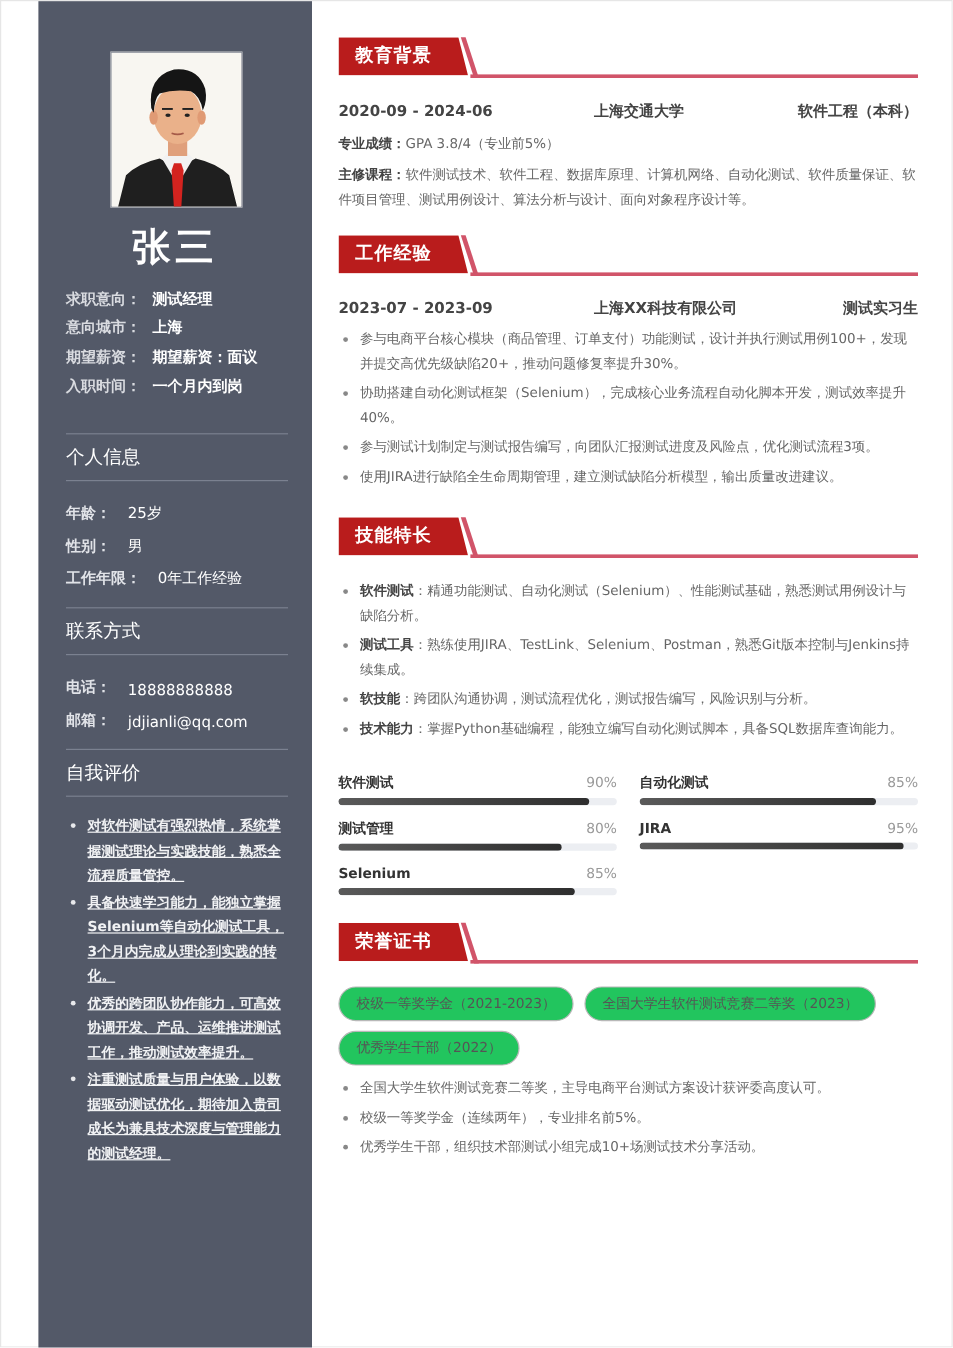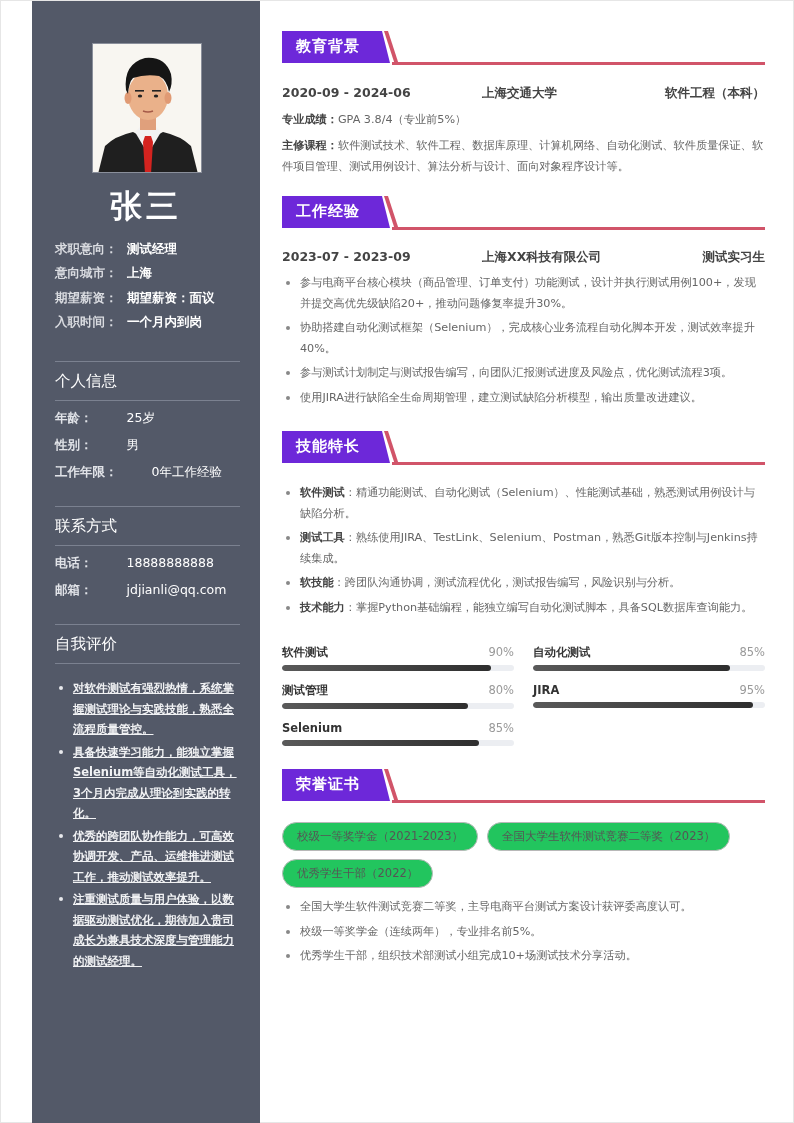--- a/index.html
+++ b/index.html
@@ -12,38 +12,38 @@
   .photo { position: absolute; left: 60px; top: 42px; width: 110px; height: 130px; background: #f7f4ef; overflow: hidden; border: 1px solid #8a8f9b; }
   .name { position: absolute; left: 0; width: 228px; top: 184px; text-align: center; font-size: 32px; font-weight: bold; letter-spacing: 4px; color: #fff; }
   .intent { position: absolute; left: 23px; top: 236px; width: 190px; }
   .intent .row { display: flex; height: 24.5px; align-items: center; font-size: 12.5px; font-weight: bold; }
   .intent .lbl { color: #d9dbe0; width: 72px; }
   .intent .val { color: #fff; }
 
   .sb-section { position: absolute; left: 23px; width: 185px; }
   .sb-divider { height: 1px; background: #7b8190; width: 185px; }
   .sb-title { font-size: 15.5px; font-weight: normal; color: #fff; padding: 9px 0 8px; }
-  .sb-row { display: flex; font-size: 12.5px; height: 27px; align-items: flex-start; gap: 20px; }
+  .sb-row { display: flex; font-size: 12.5px; height: 27px; align-items: flex-end; }
   .sb-row .lbl { font-weight: bold; color: #e1e3e8; margin-right: 14px; }
   .sb-row .val { color: #fff; }
 
   .self-list { list-style: none; margin-top: 14px; }
   .self-list li { position: relative; padding-left: 18px; font-size: 11.5px; font-weight: bold; line-height: 20.5px; color: #f1f2f4; margin-bottom: 2px; text-decoration: underline; }
   .self-list li::before { content: ""; position: absolute; left: 4px; top: 8px; width: 4px; height: 4px; border-radius: 50%; background: #e8e9ec; }
 
   
   .main { position: absolute; left: 281px; top: 0; width: 483px; }
   .sec-head { position: absolute; left: 0; width: 483px; height: 32px; }
-  .sec-head .tab { position: absolute; left: 0; top: 0; height: 32px; width: 124px; background: #6d28d9; clip-path: polygon(0 0, 100px 0, 108px 100%, 0 100%); }
+  .sec-head .tab { position: absolute; left: 0; top: 0; height: 32px; width: 124px; background: #b91c1c; clip-path: polygon(0 0, 100px 0, 108px 100%, 0 100%); }
   .sec-head .tab span { position: absolute; left: 14px; top: 6px; font-size: 15px; font-weight: bold; color: #fff; letter-spacing: 1px; }
   .sec-head .slash { position: absolute; left: 102px; top: 0; width: 4px; height: 34px; background: #d15469; transform: skewX(18deg); transform-origin: top left; }
   .sec-head .line { position: absolute; left: 110px; right: 0; bottom: -2px; height: 3px; background: #d15469; }
 
   .edu-row { position: absolute; left: 0; width: 483px; display: flex; justify-content: space-between; font-size: 12.5px; font-weight: bold; color: #444; }
-  .edu-row .c { position: absolute; left: 200px; }
+  .edu-row .c { position: absolute; left: 213px; }
   .line-text { position: absolute; left: 0; width: 483px; font-size: 11.2px; color: #666; line-height: 21px; }
   .line-text b { color: #444; }
 
   .bullets { position: absolute; left: 0; width: 483px; list-style: none; }
   .bullets li { position: relative; padding-left: 18px; font-size: 11.2px; line-height: 20.5px; color: #666; margin-bottom: 4px; }
   .bullets li::before { content: ""; position: absolute; left: 4px; top: 8px; width: 4px; height: 4px; border-radius: 50%; background: #888; }
   .bullets li b { color: #444; }
 
   .skill-bars { position: absolute; left: 0; top: 644px; width: 483px; }
   .bar-item { position: absolute; width: 232px; }

